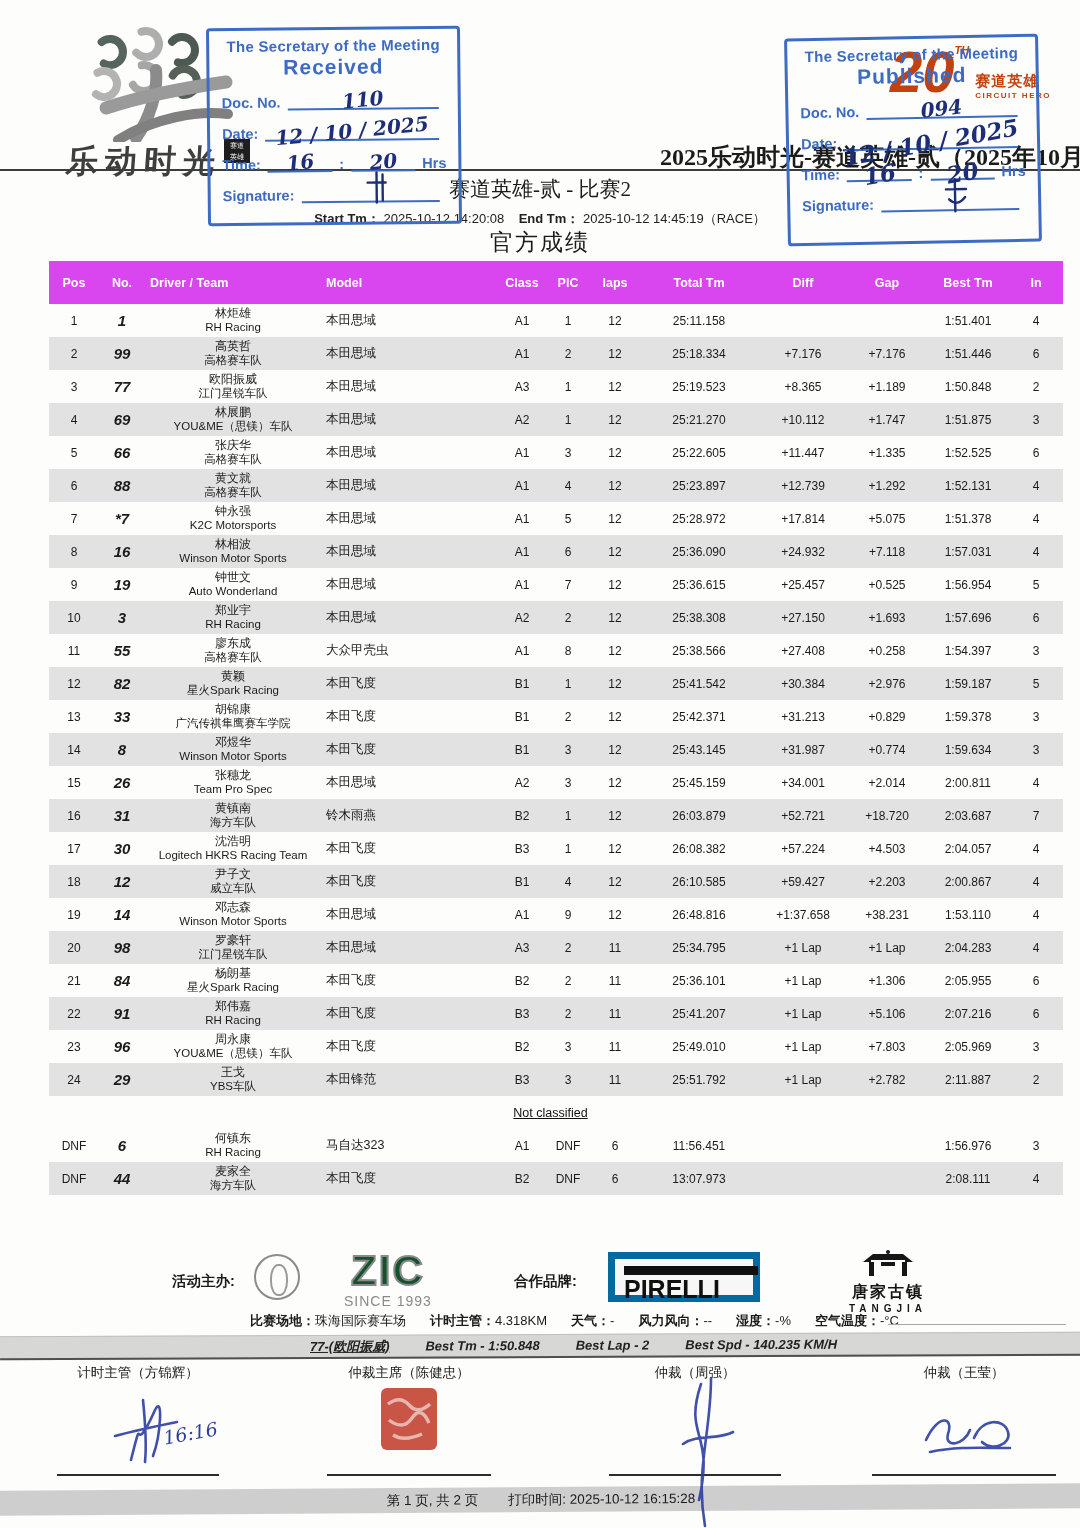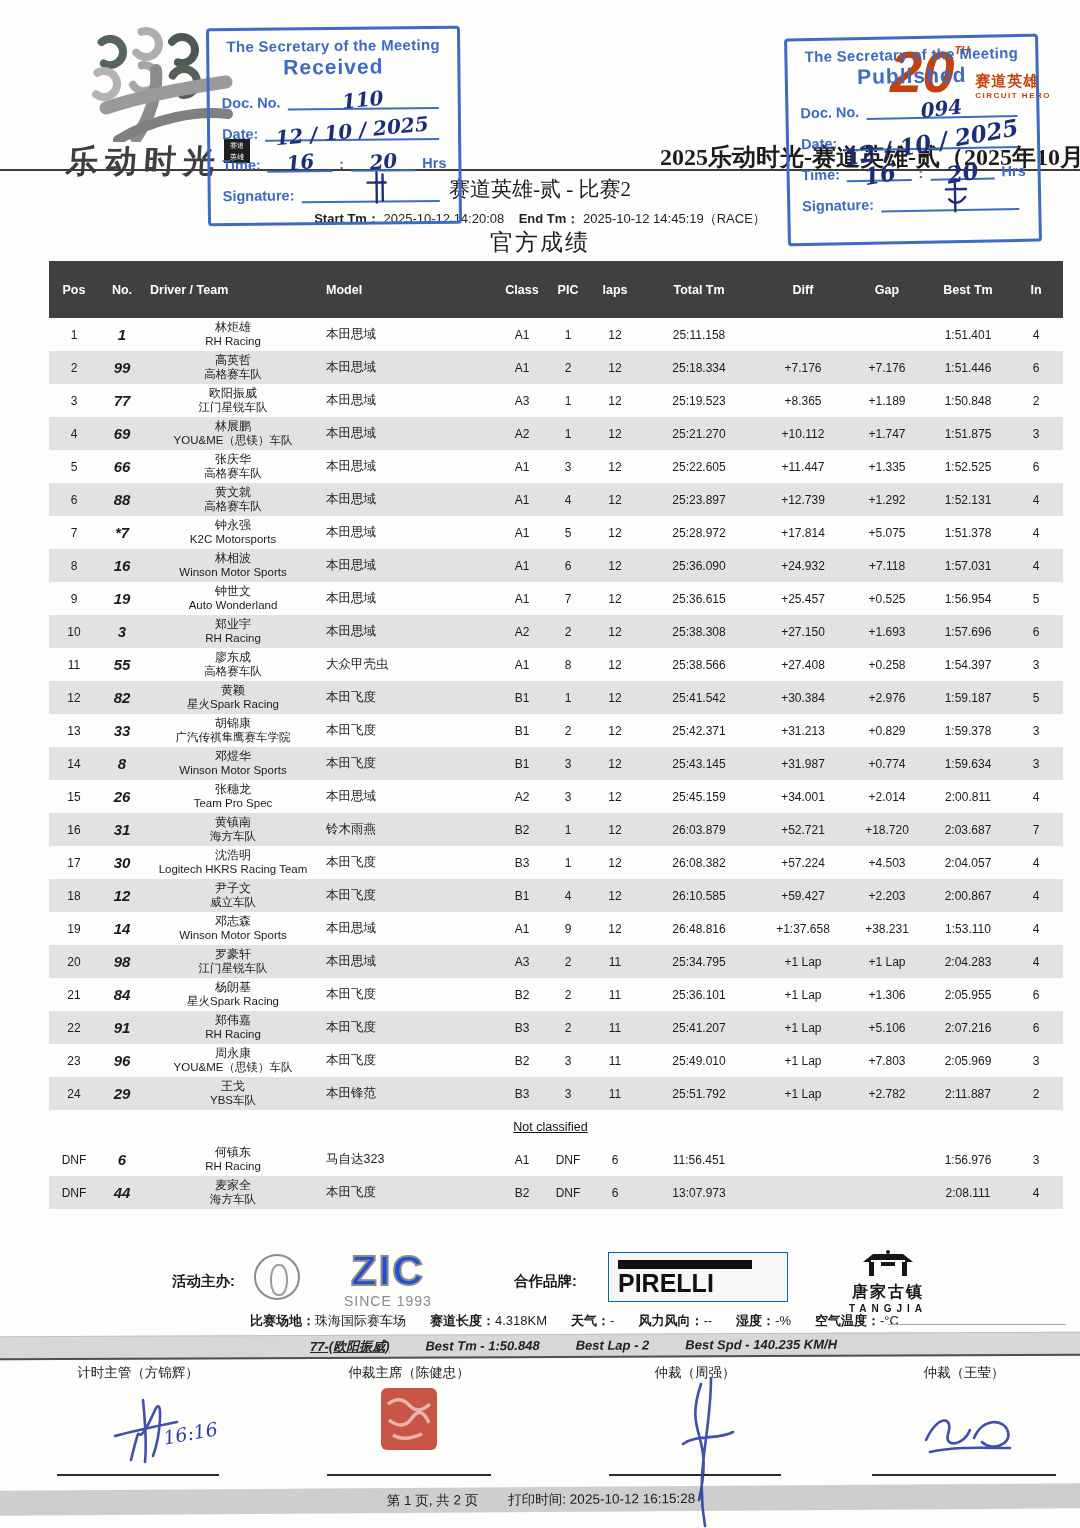--- a/index.html
+++ b/index.html
@@ -48,22 +48,22 @@
   .race-heading{position:absolute;left:0;top:175px;width:1080px;text-align:center;
                 font-family:"Liberation Serif",serif;font-size:21px;}
   .times-line{position:absolute;left:0;top:210px;width:1080px;text-align:center;font-size:13px;color:#222;}
   .times-line b{font-weight:bold;}
   .results-heading{position:absolute;left:0;top:227px;width:1080px;text-align:center;
                    font-family:"Liberation Serif",serif;font-size:23px;letter-spacing:2px;}
 
   
   .tablewrap{position:absolute;left:49px;top:261px;width:1014px;}
   #results{border-collapse:collapse;table-layout:fixed;width:1014px;font-size:12px;color:#1b1b1b;}
-  #results thead th{background:#404040;color:#fff;font-size:12.5px;font-weight:bold;height:25px;
-                    padding:16px 5px;text-align:center;margin-left:21px;}
+  #results thead th{background:#d946ef;color:#fff;font-size:12.5px;font-weight:bold;height:25px;
+                    padding:9px 5px;text-align:center;margin-left:21px;}
   #results th.al{text-align:left;}
   #results td{height:33px;padding:0 5px;text-align:center;vertical-align:middle;}
   #results td.al{text-align:left;}
   .c-no{font-weight:bold;font-style:italic;font-size:15px;}
   .c-driver{text-align:left;}
   .drv{font-size:12px;line-height:1.25;}
   .team{font-size:11.5px;line-height:1.2;}
   .c-model{font-size:12.5px;}
   tr.stripe{background:#e2e2e2;}
   tr.ncrow td{height:22px;text-align:left;padding:0;}
@@ -71,24 +71,24 @@
 
   
   .sponsors{position:absolute;left:0;top:1250px;width:1080px;height:60px;}
   .host-label{position:absolute;left:172px;top:22px;font-size:14.5px;font-weight:bold;}
   .partner-label{position:absolute;left:514px;top:22px;font-size:14.5px;font-weight:bold;}
   .seal-circle{position:absolute;left:254px;top:4px;width:46px;height:46px;border:2px solid #8b8b8b;
                border-radius:50%;box-sizing:border-box;}
   .seal-circle:before{content:"";position:absolute;left:14px;top:8px;width:14px;height:28px;
                       border:2px solid #9a9a9a;border-radius:46%;}
   .zic{position:absolute;left:344px;top:0px;text-align:center;}
-  .zic-text{font-size:42px;font-weight:bold;line-height:1;color:#1d4ed8;letter-spacing:2px;
+  .zic-text{font-size:42px;font-weight:bold;line-height:1;color:#14532d;letter-spacing:2px;
             -webkit-text-stroke:2px #8a8a8a;text-shadow:0 0 1px #8a8a8a;}
   .zic-sub{font-size:14px;color:#8a8a8a;letter-spacing:1px;margin-top:1px;}
-  .pirelli{position:absolute;left:608px;top:2px;width:180px;height:50px;border:1px solid #0369a1;
+  .pirelli{position:absolute;left:608px;top:2px;width:152px;height:50px;border:7px solid #0369a1;
            background:#f7f7f6;box-sizing:border-box;}
   .pirelli .bar{position:absolute;left:9px;top:7px;width:134px;height:9px;background:#101010;}
   .pirelli .word{position:absolute;left:9px;top:16px;font-size:25px;font-weight:bold;color:#101010;
                  letter-spacing:0px;font-family:"Liberation Sans",sans-serif;transform:scaleY(1.05);}
   .tangjia{position:absolute;left:828px;top:0px;width:120px;text-align:center;color:#161616;}
   .tangjia-cn{font-size:16px;font-weight:bold;letter-spacing:2px;margin-top:2px;}
   .tangjia-en{font-size:10px;letter-spacing:5px;font-weight:bold;}
 
   
   .stats{position:absolute;left:250px;top:1312px;display:flex;gap:24px;font-size:13px;white-space:nowrap;}
@@ -731,21 +731,21 @@
         <rect x="20" y="12" width="14" height="4" fill="#161616"></rect>
         <circle cx="27" cy="2" r="2" fill="#161616"></circle>
       </svg>
       <div class="tangjia-cn" data-interactable="false">唐家古镇</div>
       <div class="tangjia-en" data-interactable="false">TANGJIA</div>
     </span>
   </div>
 
   <div class="stats" data-interactable="false">
     <span><b>比赛场地：</b><span>珠海国际赛车场</span></span>
-    <span><b>赛道长度：</b><span>4.318KM</span></span>
+    <span><b>计时主管：</b><span>4.318KM</span></span>
     <span><b>天气：</b><span>-</span></span>
     <span><b>风力风向：</b><span>--</span></span>
     <span><b>湿度：</b><span>-%</span></span>
     <span><b>空气温度：</b><span>-°C</span></span>
   </div>
   <div class="stats-tail" data-interactable="false"></div>
 
   <div class="bestband" data-interactable="false">
     <span class="u" data-interactable="false">77-(欧阳振威)</span>
     <span data-interactable="false">Best Tm - 1:50.848</span>

